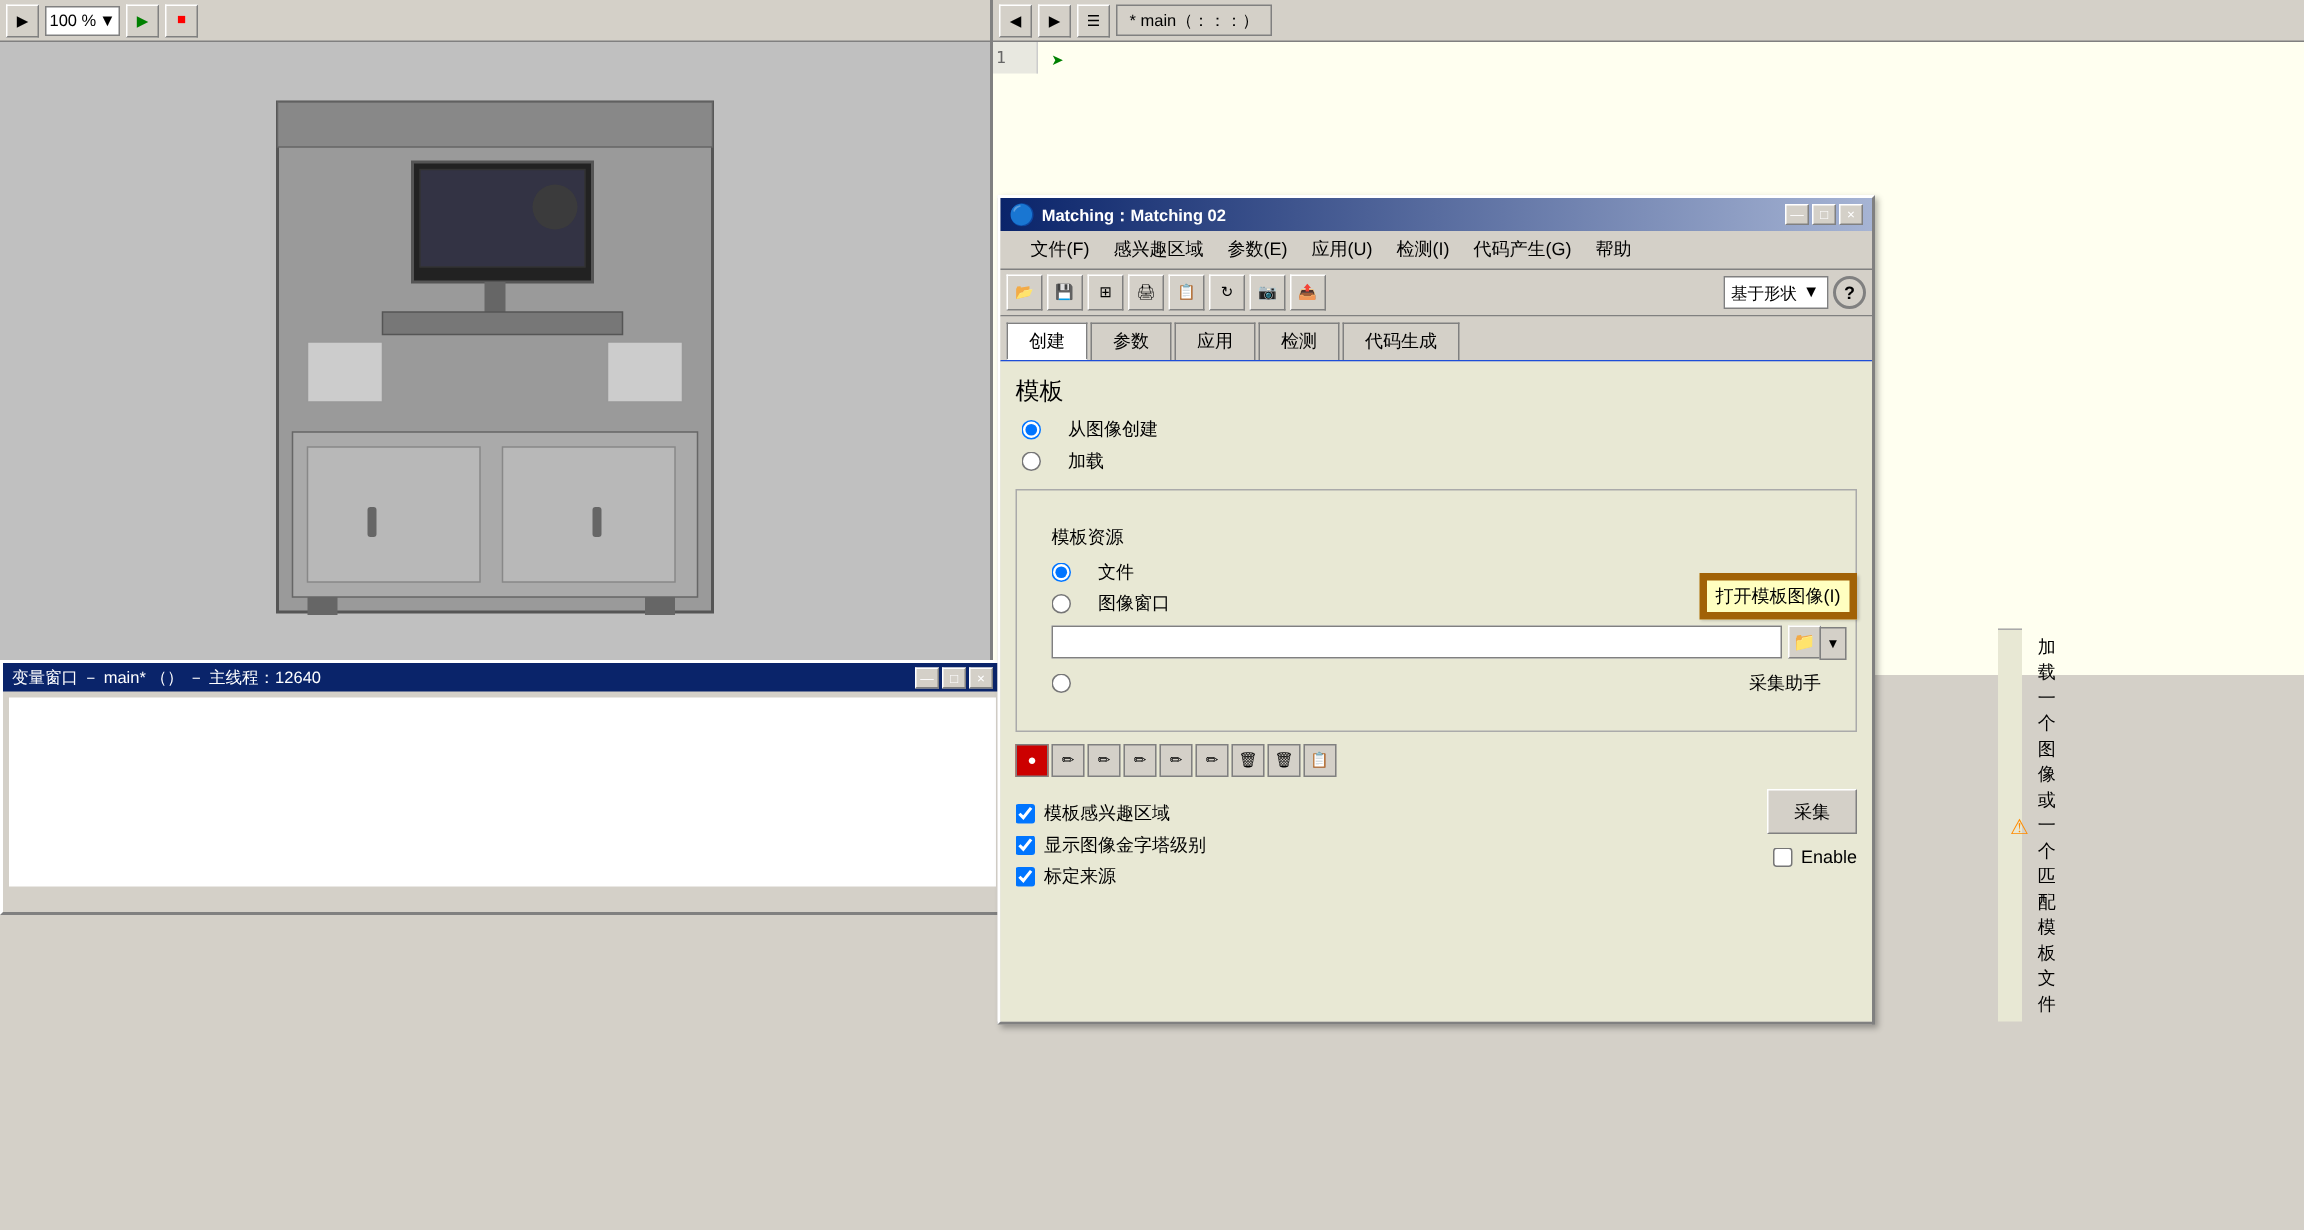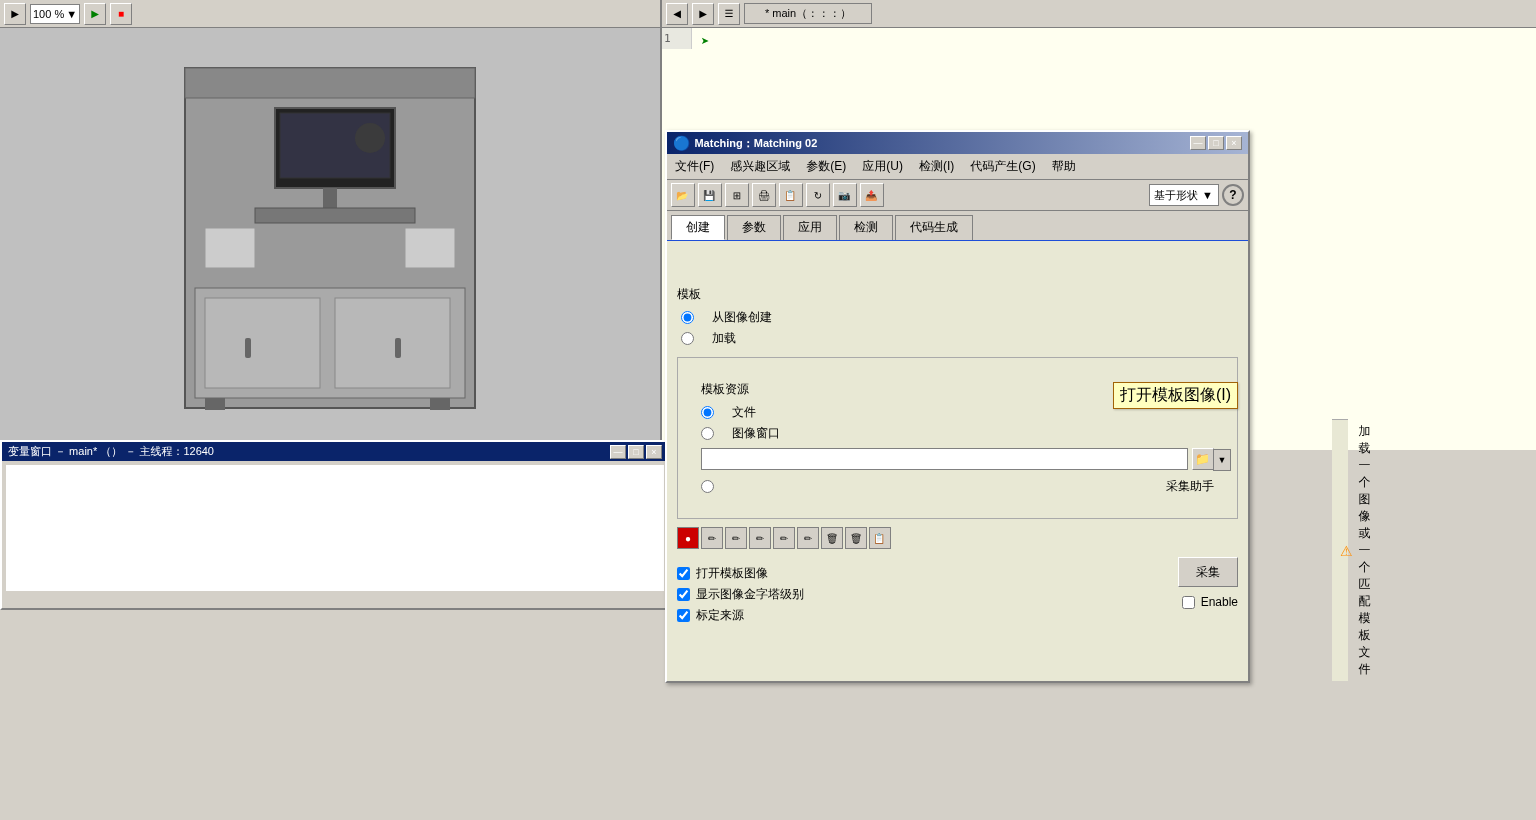--- a/index.html
+++ b/index.html
@@ -78,21 +78,21 @@
       background: #d4d0c8;
       border-bottom: 1px solid #808080;
       display: flex; align-items: center;
       padding: 0 4px;
       gap: 4px;
     }
 
     .code-tab {
       background: #d4d0c8;
       border: 1px solid #808080;
-      padding: 2px 20px;
+      padding: 2px 8px;
       font-size: 11px;
       cursor: pointer;
     }
 
     .code-content {
       background: #fffff0;
       padding: 4px;
       font-family: monospace;
       font-size: 12px;
       position: relative;
@@ -182,21 +182,21 @@
       border-top-color: #fff;
       border-left-color: #fff;
       font-size: 9px;
       display: flex; align-items: center; justify-content: center;
       cursor: pointer;
     }
 
     .dialog-menubar {
       display: flex;
       background: #d4d0c8;
-      padding: 2px 4px;
+      padding: 2px 16px;
       gap: 8px;
       border-bottom: 1px solid #808080;
     }
 
     .menu-item {
       font-size: 12px;
       cursor: pointer;
       padding: 2px 4px;
     }
 
@@ -266,23 +266,22 @@
     }
 
     
     .dialog-content {
       background: #e8e8d4;
       padding: 10px;
       min-height: 440px;
     }
 
     .section-title {
-      font-size: 12px;
+      font-size: 16px;
       margin-bottom: 6px;
-      margin-top: 35px;
     }
 
     .radio-group {
       display: flex;
       flex-direction: column;
       gap: 4px;
       margin-bottom: 10px;
       padding-left: 4px;
     }
 
@@ -382,23 +381,23 @@
 
     .warning-icon {
       color: #ff8c00;
       font-size: 14px;
     }
 
     
     .tooltip {
       position: absolute;
       background: #ffffc0;
-      border: 1px solid #a16207;
+      border: 5px solid #a16207;
       padding: 2px 6px;
-      font-size: 16px;
+      font-size: 12px;
       white-space: nowrap;
       box-shadow: 1px 1px 2px rgba(0,0,0,0.2);
       z-index: 100;
     }
 
     
     .machine-svg {
       width: 310px;
       height: 360px;
     }
@@ -603,21 +602,21 @@
           <div class="roi-btn">🗑</div>
           <div class="roi-btn">🗑</div>
           <div class="roi-btn">📋</div>
         </div>
       </div>
 
       <div style="display:flex; justify-content:space-between; align-items:flex-start; margin-top:8px;">
         <div class="checkbox-group">
           <label class="checkbox-item">
             <input type="checkbox" checked="" style="">
-            <span>打开模板图像</span>
+            <span>模板感兴趣区域</span>
           </label>
           <label class="checkbox-item">
             <input type="checkbox" checked="" style="">
             <span>显示图像金字塔级别</span>
           </label>
           <label class="checkbox-item">
             <input type="checkbox" checked="" style="">
             <span>标定来源</span>
           </label>
         </div>

